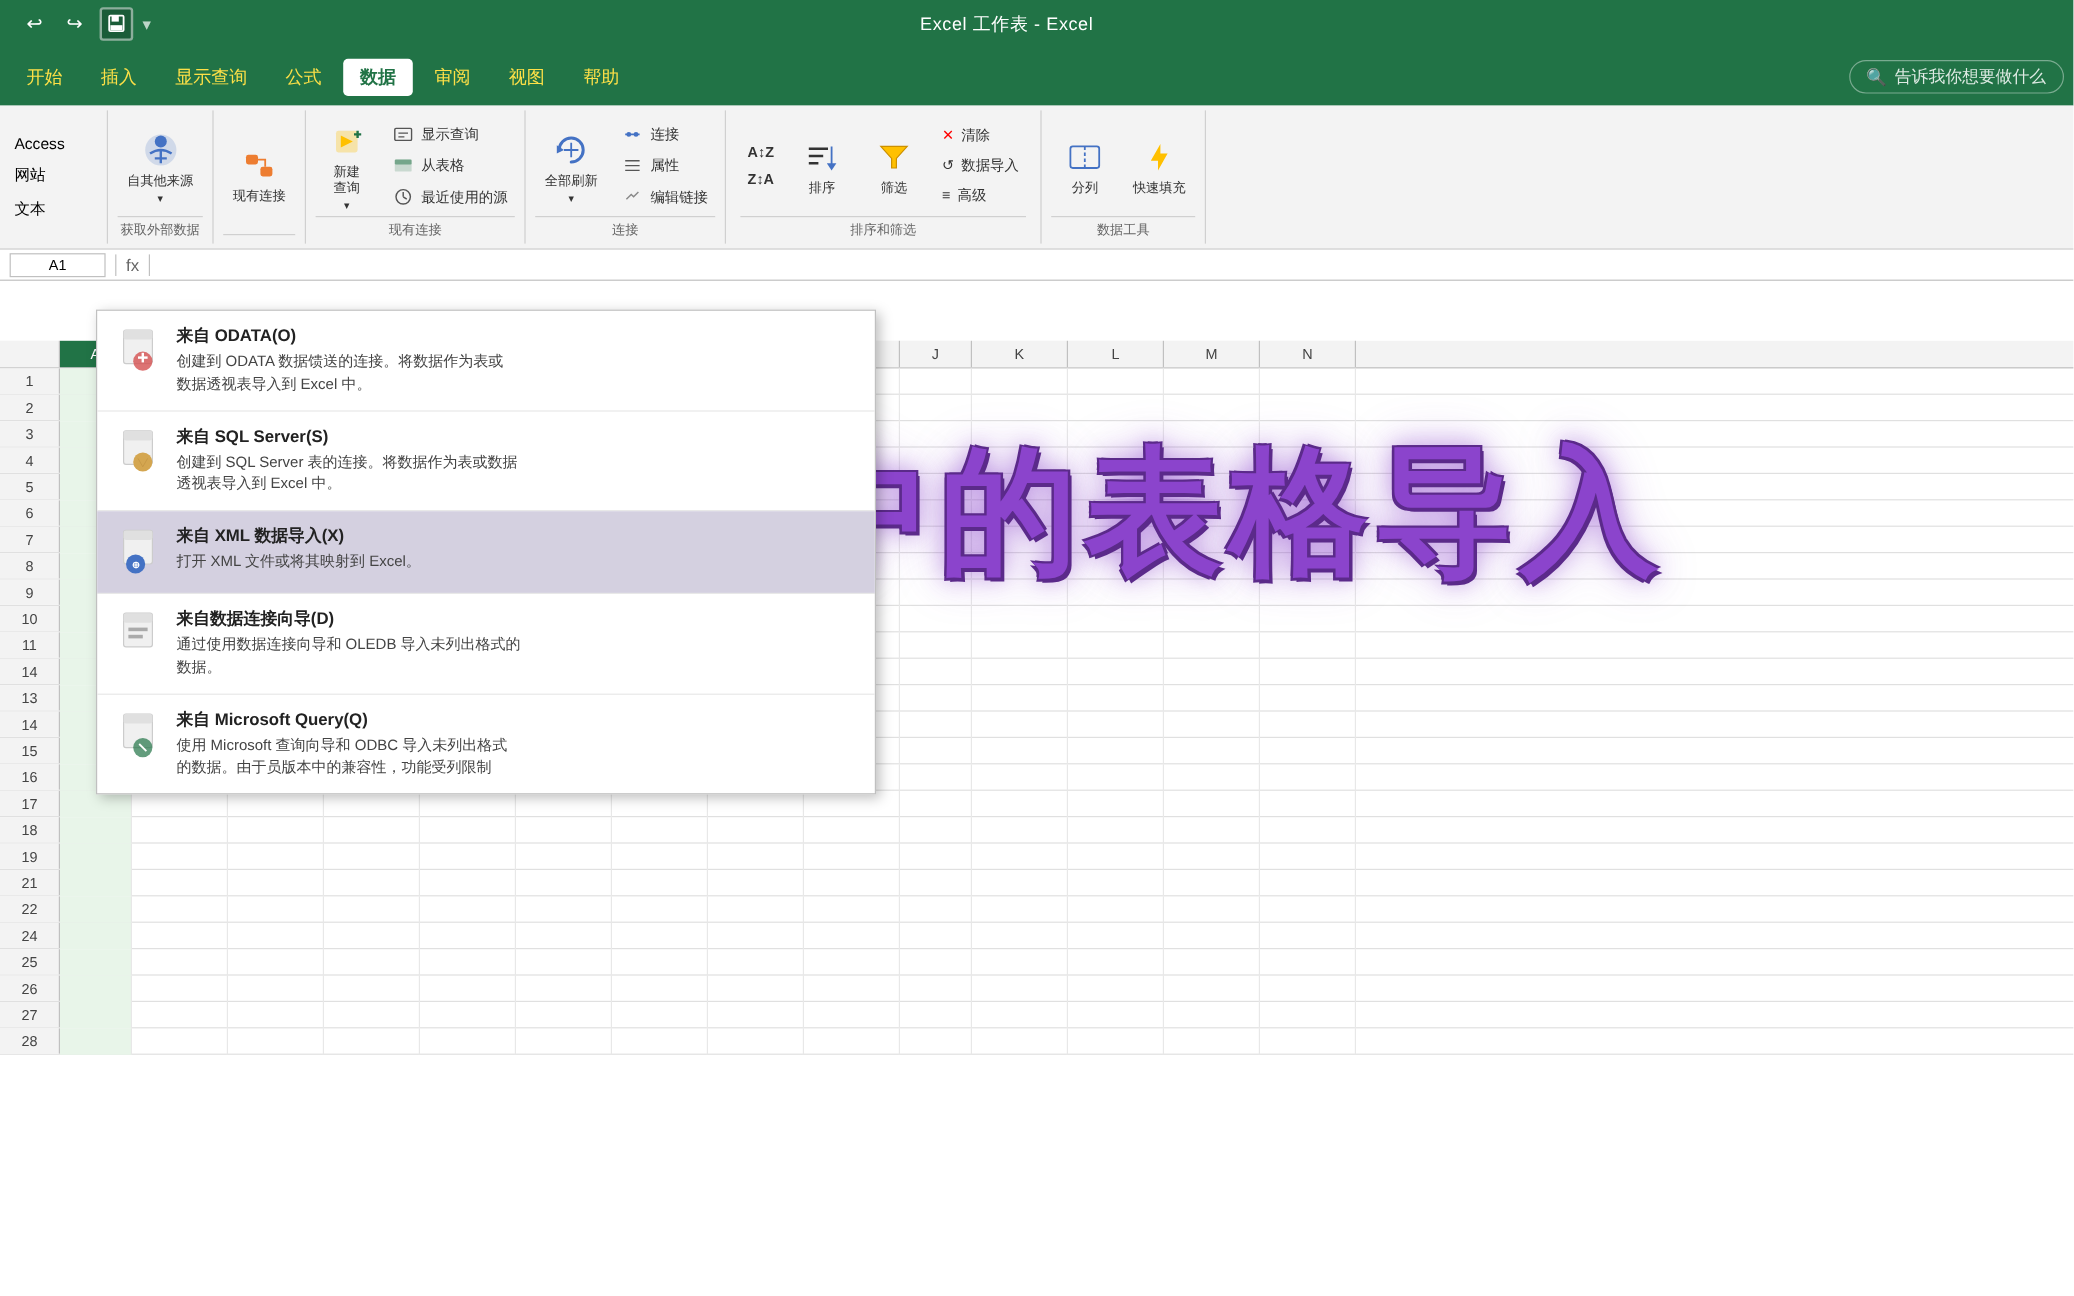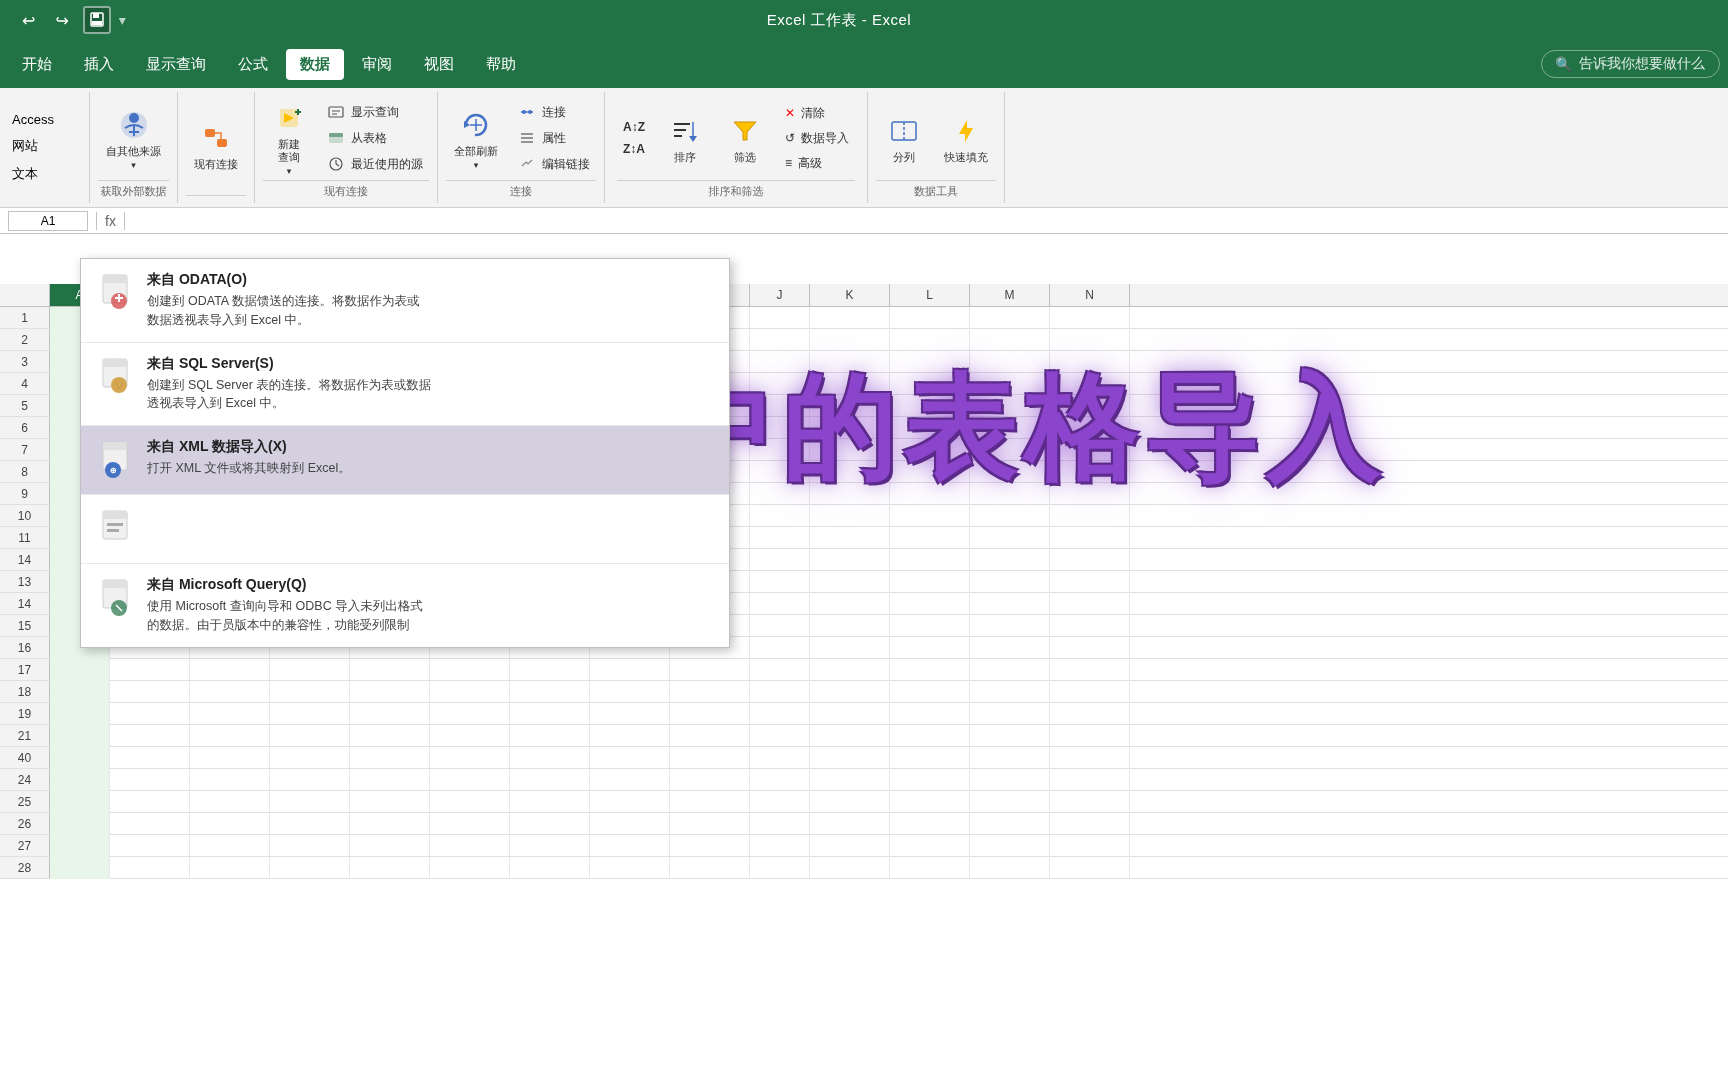--- a/index.html
+++ b/index.html
@@ -56,21 +56,21 @@
     
     .menu-bar {
       background: #217346;
       height: 48px;
       display: flex;
       align-items: center;
       padding: 0 8px;
       gap: 4px;
     }
     .menu-item {
-      color: #ffffff;
+      color: #fde047;
       font-size: 15px;
       padding: 6px 14px;
       border-radius: 4px;
       cursor: pointer;
       white-space: nowrap;
     }
     .menu-item.active {
       background: white;
       color: #217346;
       font-weight: 600;
@@ -934,21 +934,21 @@
         <div class="cell" style="width: 80px;"></div>
         <div class="cell" style="width: 80px;"></div>
         <div class="cell" style="width: 80px;"></div>
         <div class="cell" style="width: 60px;"></div>
         <div class="cell" style="width: 80px;"></div>
         <div class="cell" style="width: 80px;"></div>
         <div class="cell" style="width: 80px;"></div>
         <div class="cell" style="width: 80px;"></div>
       </div>
       <div class="spreadsheet-row">
-        <div class="row-number">40</div>
+        <div class="row-number">22</div>
         <div class="cell active-col" style="width: 60px;"></div>
         <div class="cell" style="width: 80px;"></div>
         <div class="cell" style="width: 80px;"></div>
         <div class="cell" style="width: 80px;"></div>
         <div class="cell" style="width: 80px;"></div>
         <div class="cell" style="width: 80px;"></div>
         <div class="cell" style="width: 80px;"></div>
         <div class="cell" style="width: 80px;"></div>
         <div class="cell" style="width: 80px;"></div>
         <div class="cell" style="width: 60px;"></div>
@@ -1095,20 +1095,24 @@
 
   <div class="dropdown-item">
     <div class="dropdown-item-icon">
       <svg width="32" height="40" viewBox="0 0 32 40">
         <rect x="4" y="2" width="24" height="28" rx="2" fill="#f0f0f0" stroke="#ccc" stroke-width="1"></rect>
         <rect x="4" y="2" width="24" height="8" rx="2" fill="#e0e0e0"></rect>
         <rect x="8" y="14" width="16" height="3" fill="#aaa"></rect>
         <rect x="8" y="20" width="12" height="3" fill="#aaa"></rect>
       </svg>
     </div>
+    <div class="dropdown-item-text">
+      <div class="dropdown-item-title">来自数据连接向导(D)</div>
+      <div class="dropdown-item-desc">通过使用数据连接向导和 OLEDB 导入未列出格式的<br>数据。</div>
+    </div>
   </div>
 
   <div class="dropdown-item" style="border-bottom:none;">
     <div class="dropdown-item-icon">
       <svg width="32" height="40" viewBox="0 0 32 40">
         <rect x="4" y="2" width="24" height="28" rx="2" fill="#f0f0f0" stroke="#ccc" stroke-width="1"></rect>
         <rect x="4" y="2" width="24" height="8" rx="2" fill="#e0e0e0"></rect>
         <circle cx="20" cy="30" r="8" fill="#217346" opacity="0.7"></circle>
         <line x1="17" y1="27" x2="23" y2="33" stroke="white" stroke-width="1.5"></line>
       </svg>

